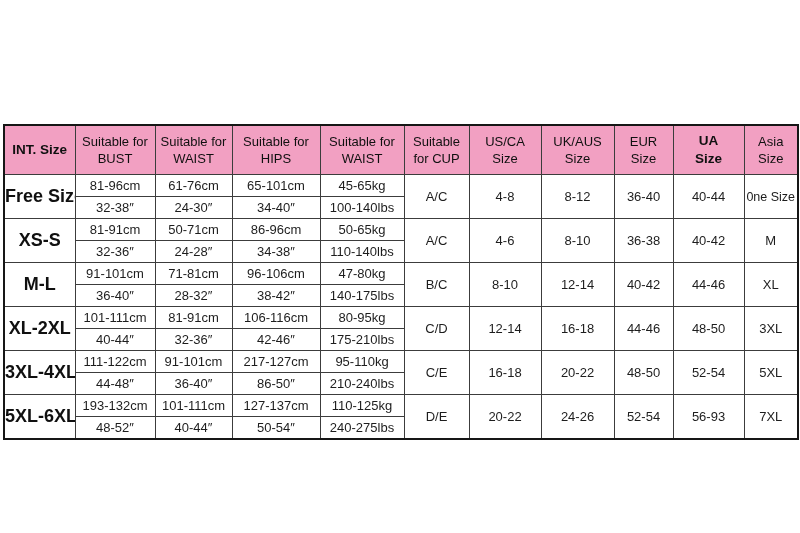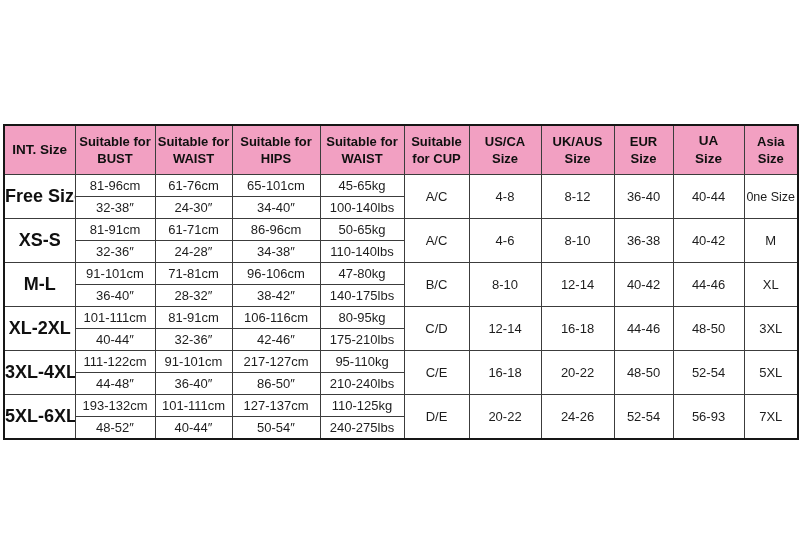--- a/index.html
+++ b/index.html
@@ -13,21 +13,21 @@
     border-collapse:collapse;table-layout:fixed;width:794px;
     border:2px solid #161616;
   }
   .sizechart th,.sizechart td{
     border:1px solid #3c3c3c;
     text-align:center;vertical-align:middle;
     padding:0;overflow:hidden;white-space:nowrap;
   }
   .sizechart th{
     background:#f2a0c2;color:#101010;
-    font-weight:bold;font-size:13px;line-height:1.32;
+    font-weight:normal;font-size:13px;line-height:1.32;
     height:48px;
   }
   .sizechart th .hl{display:block;}
   .sizechart th.b, .sizechart th.b .hl{font-weight:bold;font-size:13.5px;}
   .sizechart td{
     color:#1d1d1d;font-size:13px;height:21px;background:#ffffff;
   }
   .sizechart td.lbl{
     font-weight:bold;font-size:18px;color:#101010;
   }
@@ -114,21 +114,21 @@
   <tr>
     <td>32-38″</td>
     <td>24-30″</td>
     <td>34-40″</td>
     <td>100-140lbs</td>
   </tr>
 
   <tr>
     <td class="lbl" rowspan="2">XS-S</td>
     <td>81-91cm</td>
-    <td>61-71cm</td>
+    <td>50-71cm</td>
     <td>86-96cm</td>
     <td>50-65kg</td>
     <td rowspan="2">A/C</td>
     <td rowspan="2">4-6</td>
     <td rowspan="2">8-10</td>
     <td rowspan="2">36-38</td>
     <td rowspan="2">40-42</td>
     <td rowspan="2">M</td>
   </tr>
   <tr>

